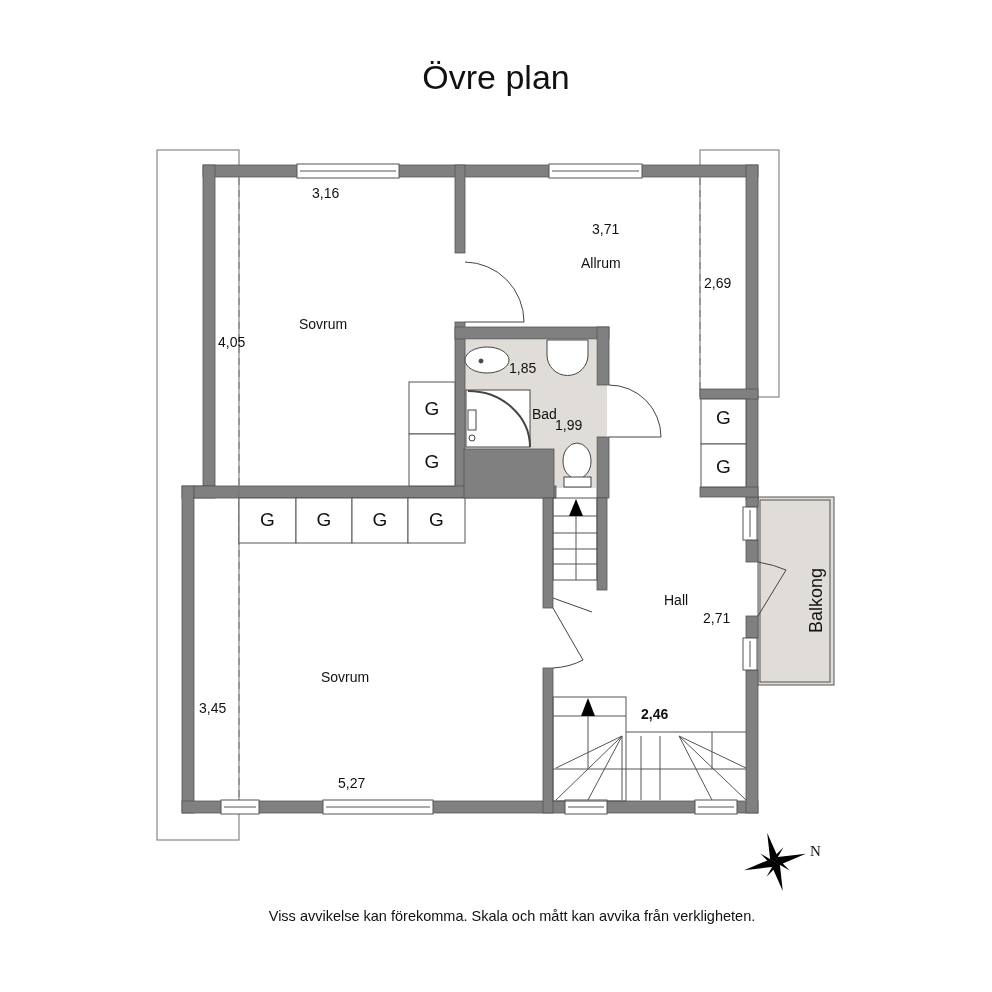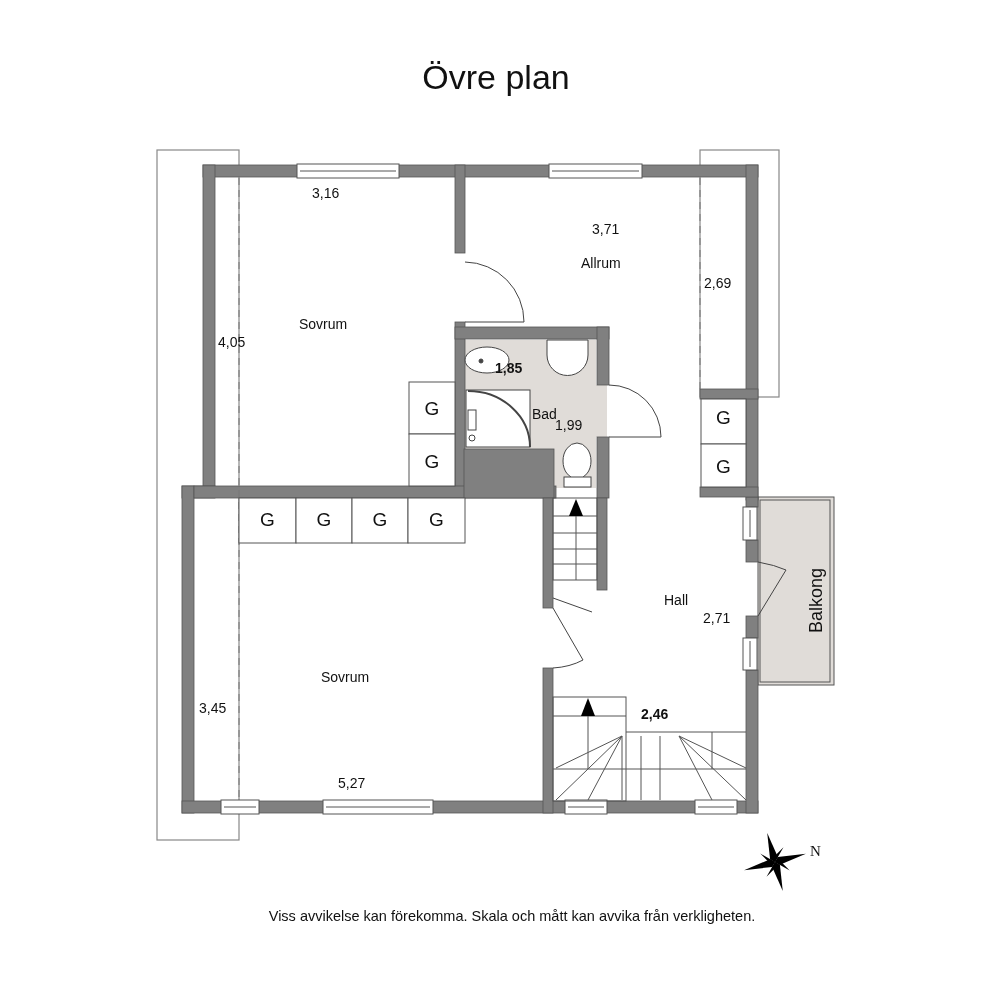--- a/index.html
+++ b/index.html
@@ -162,21 +162,21 @@
 
 <div class="lbl" style="left:299px;top:316px;">Sovrum</div>
 <div class="lbl" style="left:312px;top:185px;">3,16</div>
 <div class="lbl" style="left:218px;top:326px;margin-top:8px;">4,05</div>
 
 <div class="lbl" style="left:581px;top:255px;">Allrum</div>
 <div class="lbl" style="left:592px;top:185px;margin-top:36px;">3,71</div>
 <div class="lbl" style="left:704px;top:275px;">2,69</div>
 
 <div class="lbl" style="left:532px;top:406px;">Bad</div>
-<div class="lbl" style="left:495px;top:360px;font-weight:bold;">1,85</div>
+<div class="lbl" style="left:509px;top:360px;">1,85</div>
 <div class="lbl" style="left:555px;top:417px;">1,99</div>
 
 <div class="lbl" style="left:321px;top:669px;">Sovrum</div>
 <div class="lbl" style="left:338px;top:775px;">5,27</div>
 <div class="lbl" style="left:199px;top:664px;margin-top:36px;">3,45</div>
 
 <div class="lbl" style="left:664px;top:592px;">Hall</div>
 <div class="lbl" style="left:641px;top:706px;font-weight:bold;">2,46</div>
 <div class="lbl" style="left:703px;top:610px;">2,71</div>
 

